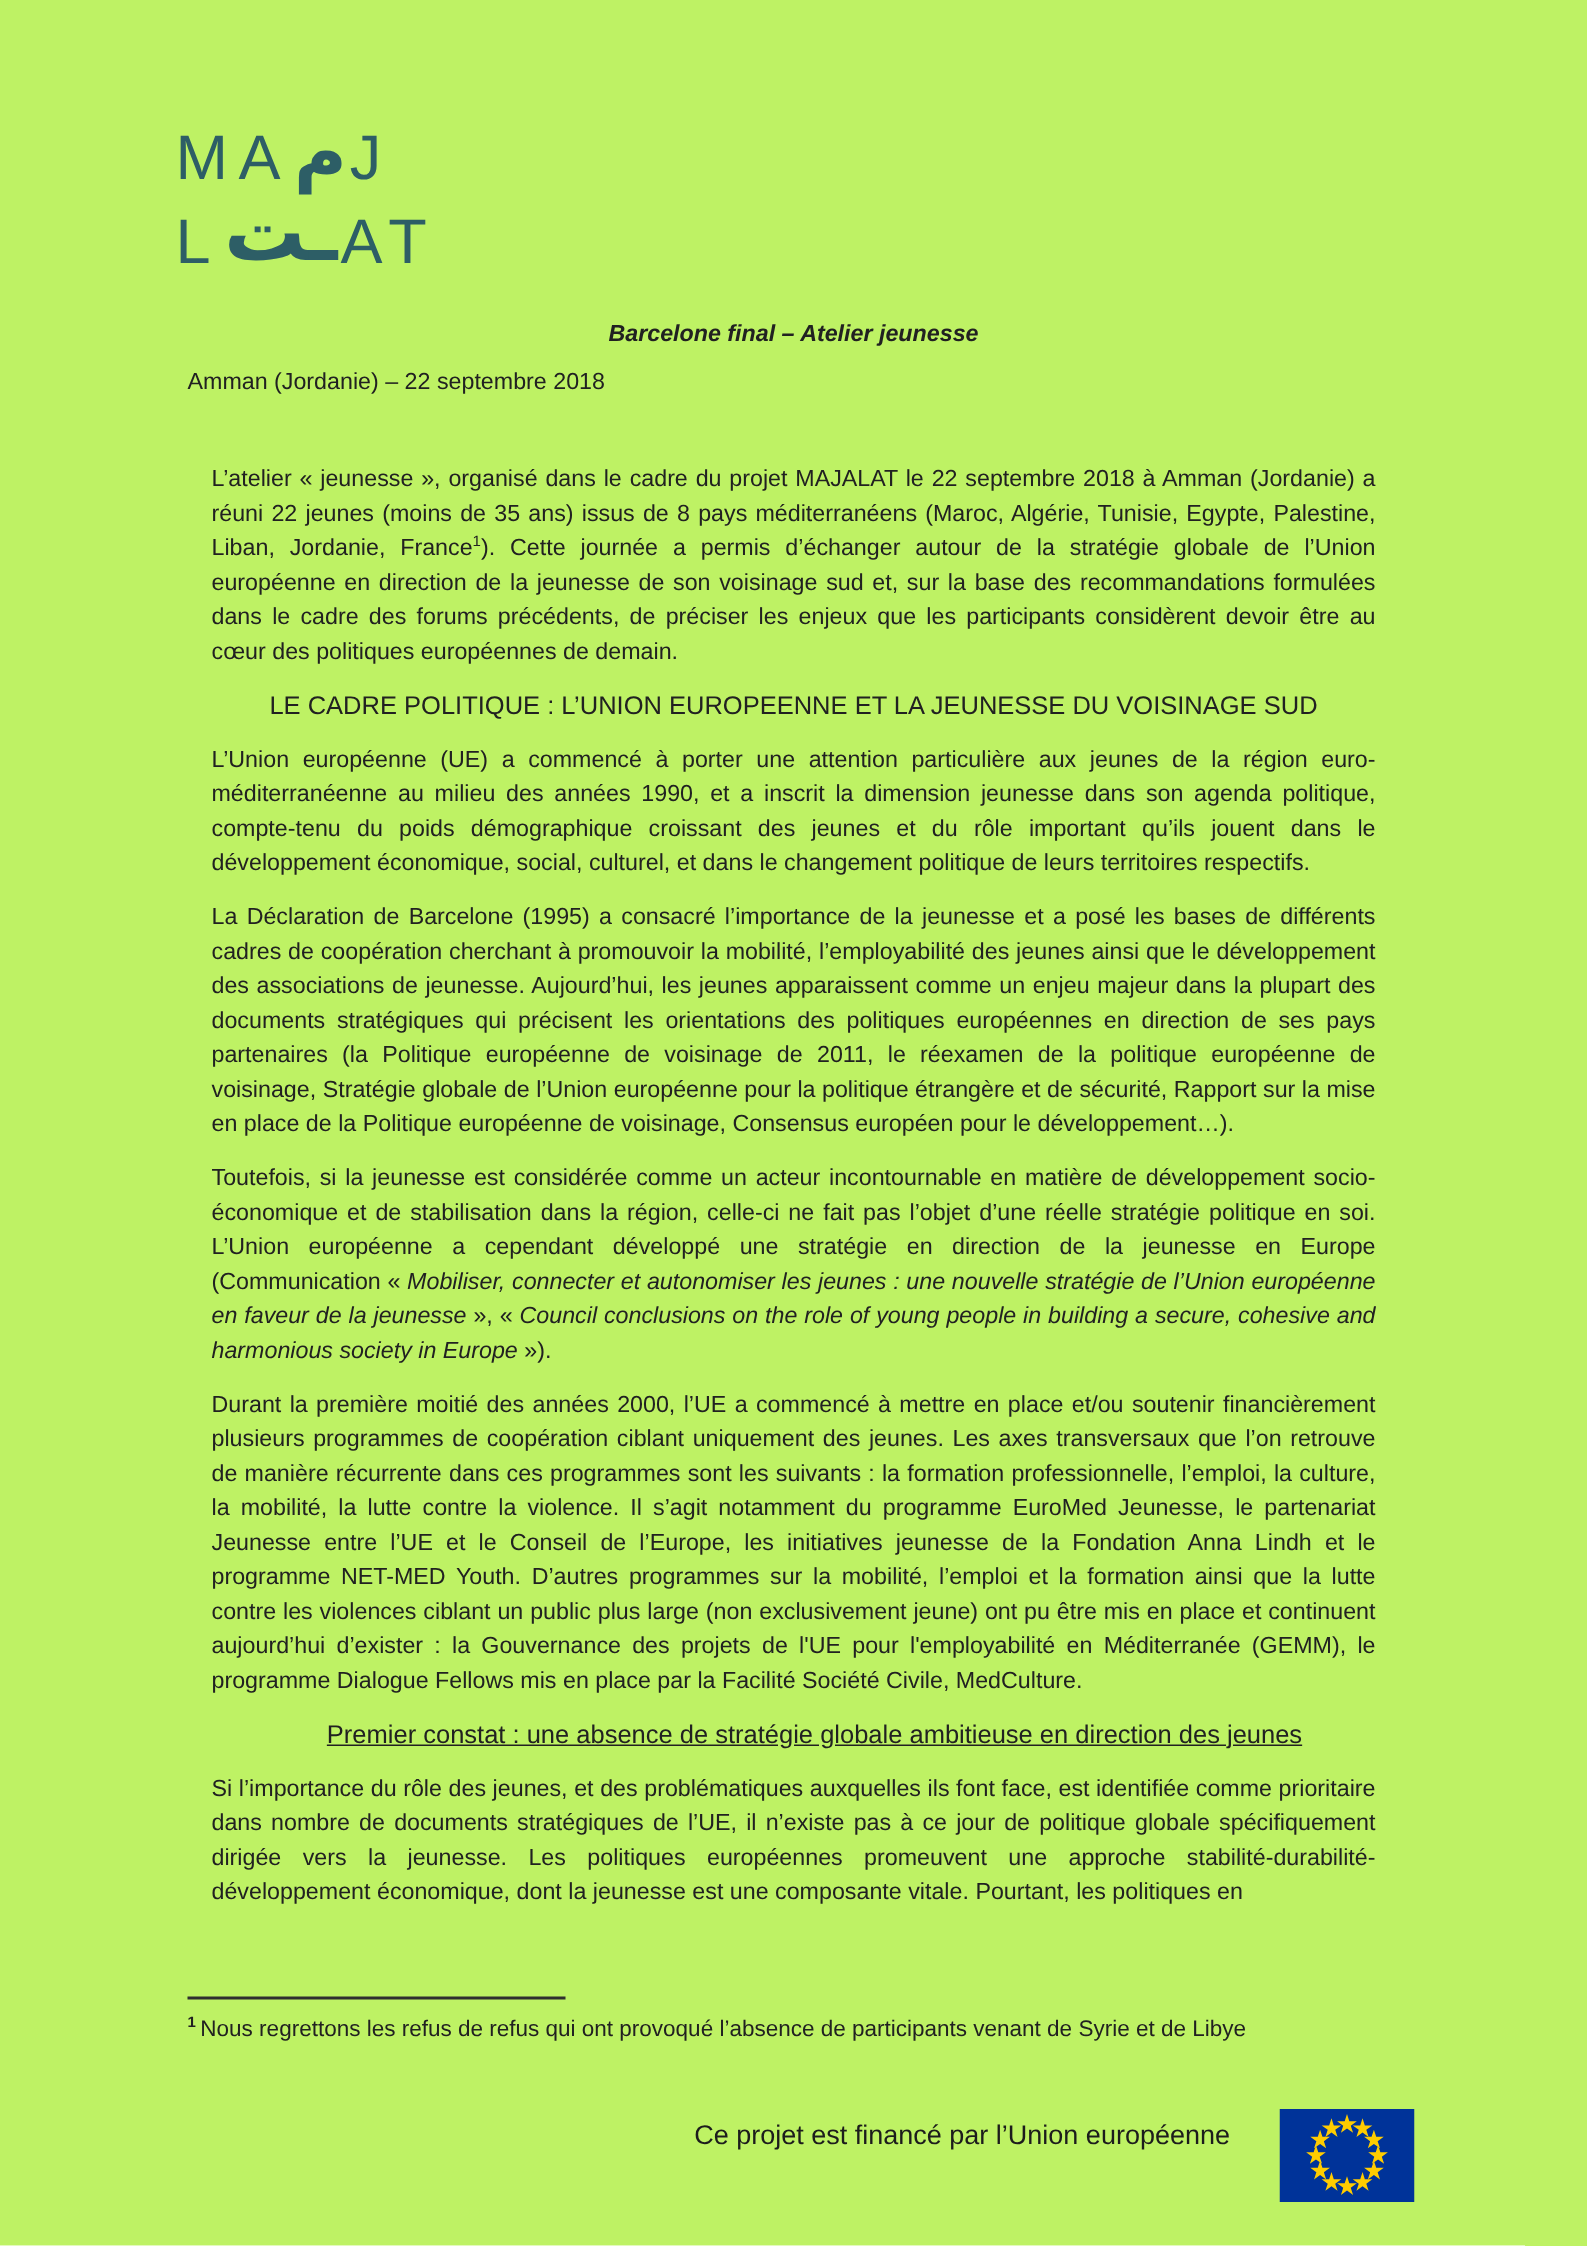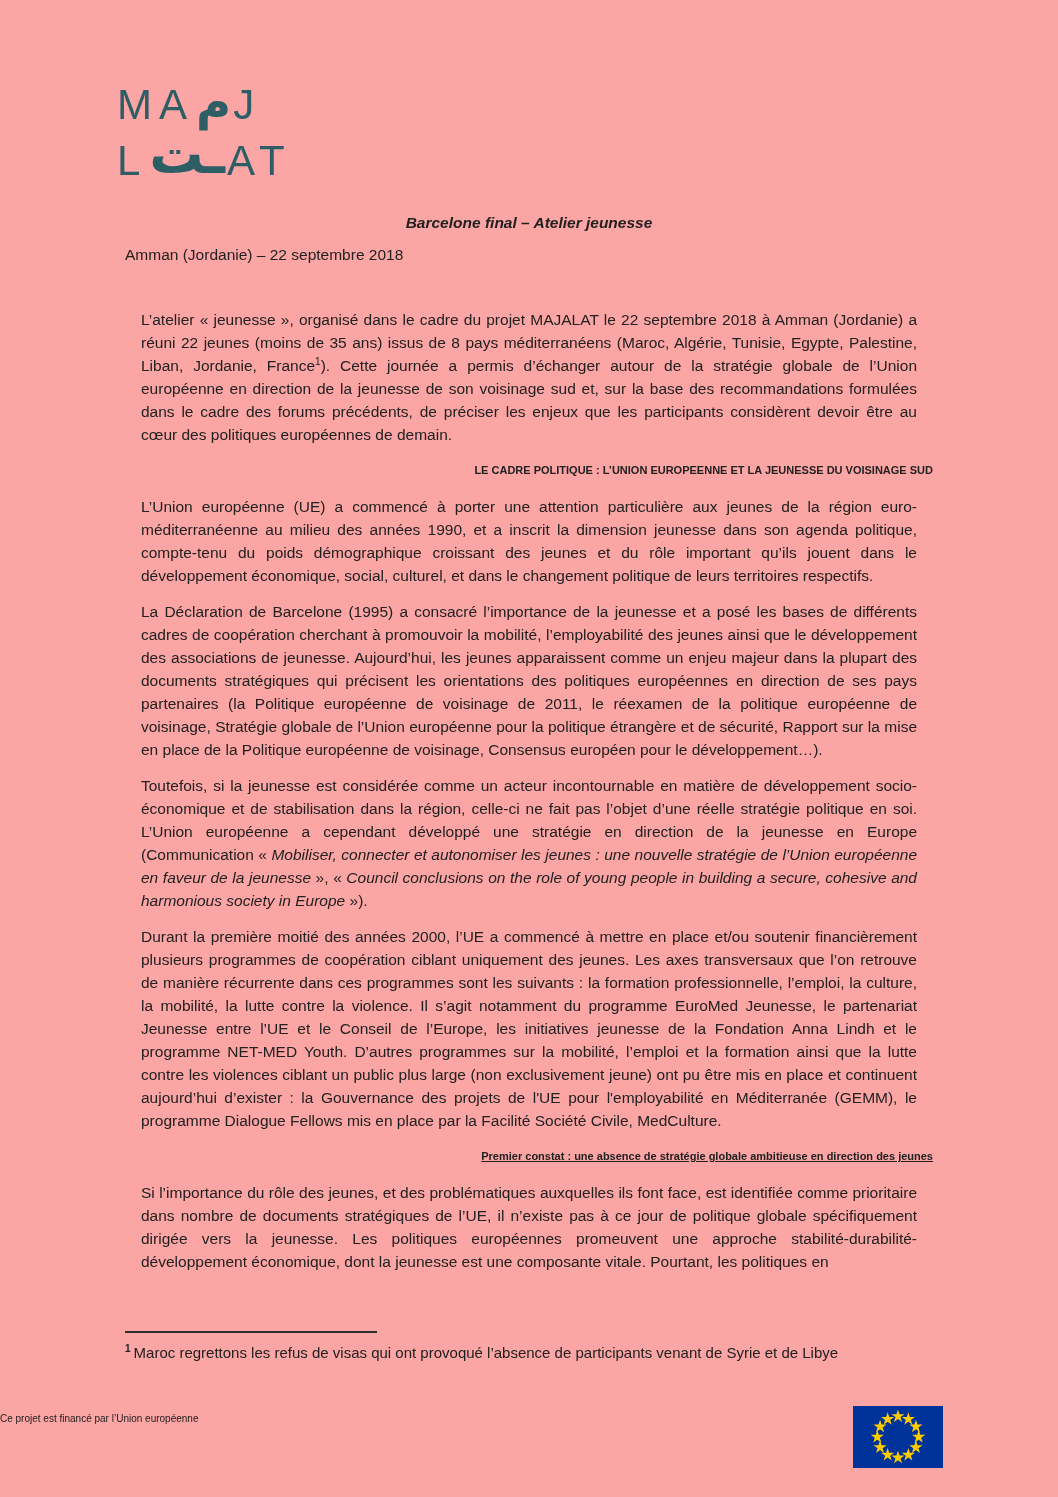--- a/index.html
+++ b/index.html
@@ -1,19 +1,19 @@
 <!DOCTYPE html>
 <html><head>
 <meta charset="utf-8">
 <style>
   html,body{margin:0;padding:0;background:#ffffff;}
   .page{
     position:relative;
     width:1058px;height:1497px;
-    background:#fca5a5;
+    background:#bef264;
     color:#212121;
     font-family:"Liberation Sans","DejaVu Sans",sans-serif;
     overflow:hidden;
   }
   .col{position:absolute;left:125px;top:0;width:808px;}
 
   
   .logo{margin:78px 0 0 -8px;color:#2d5e66;line-height:1;width:190px;}
   .logo .r1{display:flex;align-items:flex-end;}
   .logo .lat{font-size:42px;letter-spacing:7px;font-weight:400;}
@@ -23,31 +23,31 @@
   .logo .r3{display:flex;align-items:flex-end;margin-top:2px;}
   .logo .r3 .ar{font-size:54px;margin:0 2px;}
 
   
   .title{margin-top:32px;text-align:center;font-size:15.5px;font-weight:bold;font-style:italic;}
   .subtitle{margin-top:14px;font-size:15.5px;}
 
   
   p.body{margin:0 16px 13px;font-size:15.5px;line-height:23px;text-align:justify;}
   p.first{margin-top:44px;}
-  .sec{font-size:11px;line-height:23px;font-weight:bold;margin:0 0 13px;text-align:right;}
+  .sec{font-size:17px;line-height:23px;font-weight:normal;margin:0 0 13px;text-align:center;}
   .sec-underline{text-decoration:underline;margin-left:28px;}
   sup.fnref{font-size:10px;vertical-align:super;line-height:0;}
 
   
   .footnote{position:absolute;left:125px;top:1331px;width:808px;font-size:15px;line-height:21px;}
   .fn-rule{width:252px;border-top:2px solid #2f2f2f;margin-bottom:9px;}
   .fn-marker{font-size:10px;vertical-align:super;font-weight:bold;line-height:0;margin-right:3px;}
 
   
-  .footer-text{position:absolute;left:0;top:1413px;width:820px;text-align:left;font-size:10px;color:#1c1c1c;}
+  .footer-text{position:absolute;left:0;top:1413px;width:820px;text-align:right;font-size:18px;color:#1c1c1c;}
   .flag{position:absolute;left:853px;top:1406px;width:90px;height:62px;}
 </style>
 </head>
 <body>
 
 <div class="page">
   <div class="col">
 
     <div class="logo">
       <div class="r1">
@@ -77,21 +77,21 @@
 
     <p class="body">Durant la première moitié des années 2000, l’UE a commencé à mettre en place et/ou soutenir financièrement plusieurs programmes de coopération ciblant uniquement des jeunes. Les axes transversaux que l’on retrouve de manière récurrente dans ces programmes sont les suivants : la formation professionnelle, l’emploi, la culture, la mobilité, la lutte contre la violence. Il s’agit notamment du programme EuroMed Jeunesse, le partenariat Jeunesse entre l’UE et le Conseil de l’Europe, les initiatives jeunesse de la Fondation Anna Lindh et le programme NET-MED Youth. D’autres programmes sur la mobilité, l’emploi et la formation ainsi que la lutte contre les violences ciblant un public plus large (non exclusivement jeune) ont pu être mis en place et continuent aujourd’hui d’exister : la Gouvernance des projets de l'UE pour l'employabilité en Méditerranée (GEMM), le programme Dialogue Fellows mis en place par la Facilité Société Civile, MedCulture.</p>
 
     <div class="sec sec-underline">Premier constat : une absence de stratégie globale ambitieuse en direction des jeunes</div>
 
     <p class="body">Si l’importance du rôle des jeunes, et des problématiques auxquelles ils font face, est identifiée comme prioritaire dans nombre de documents stratégiques de l’UE, il n’existe pas à ce jour de politique globale spécifiquement dirigée vers la jeunesse. Les politiques européennes promeuvent une approche stabilité-durabilité-développement économique, dont la jeunesse est une composante vitale. Pourtant, les politiques en</p>
   </div>
 
   <div class="footnote">
     <div class="fn-rule"></div>
-    <div><sup class="fn-marker">1</sup><span>Maroc regrettons les refus de visas qui ont provoqué l’absence de participants venant de Syrie et de Libye</span></div>
+    <div><sup class="fn-marker">1</sup><span>Nous regrettons les refus de refus qui ont provoqué l’absence de participants venant de Syrie et de Libye</span></div>
   </div>
 
   <div class="footer-text">Ce projet est financé par l’Union européenne</div>
 
   <svg class="flag" viewBox="0 0 90 62" xmlns="http://www.w3.org/2000/svg">
     <defs>
       <polygon id="st" points="0,-6.9 1.55,-2.14 6.56,-2.13 2.51,0.82 4.06,5.58 0,2.64 -4.06,5.58 -2.51,0.82 -6.56,-2.13 -1.55,-2.14"></polygon>
     </defs>
     <rect width="90" height="62" fill="#003399"></rect>
     <g fill="#FFCC00">

